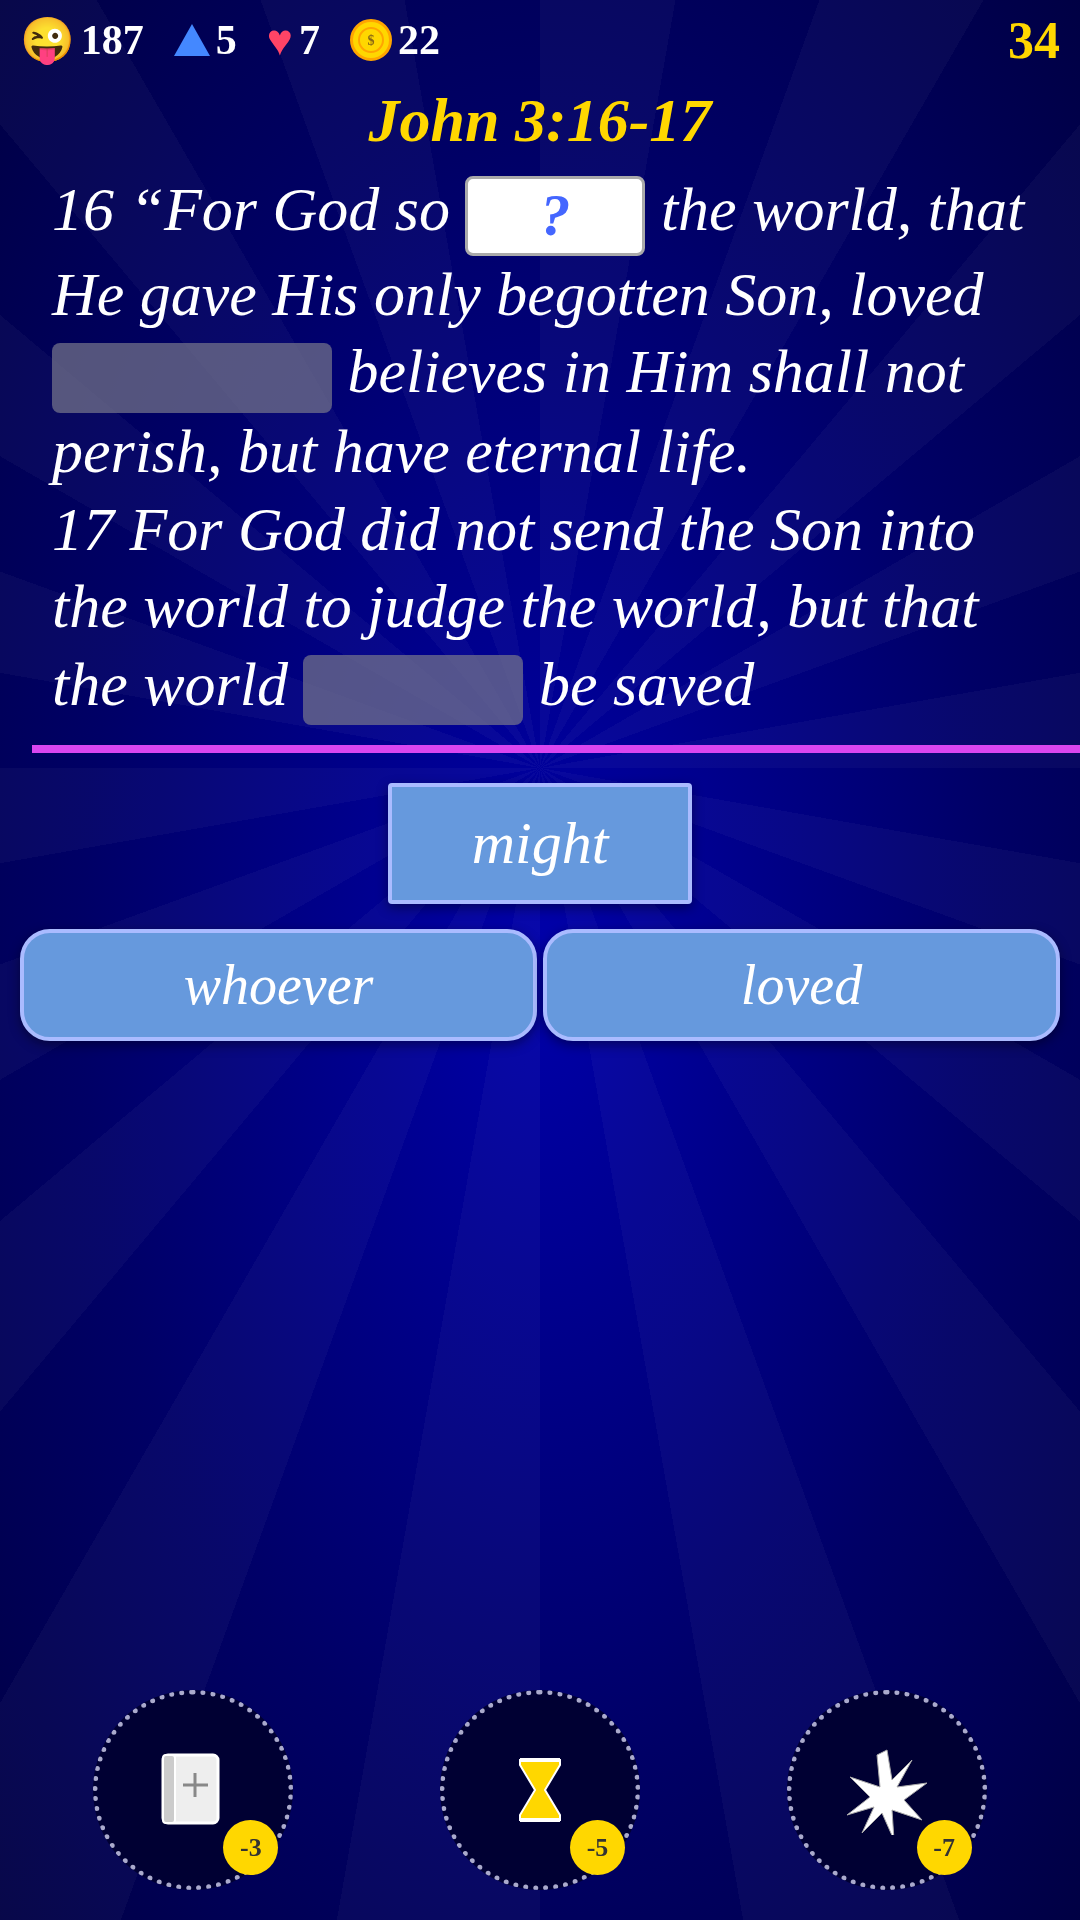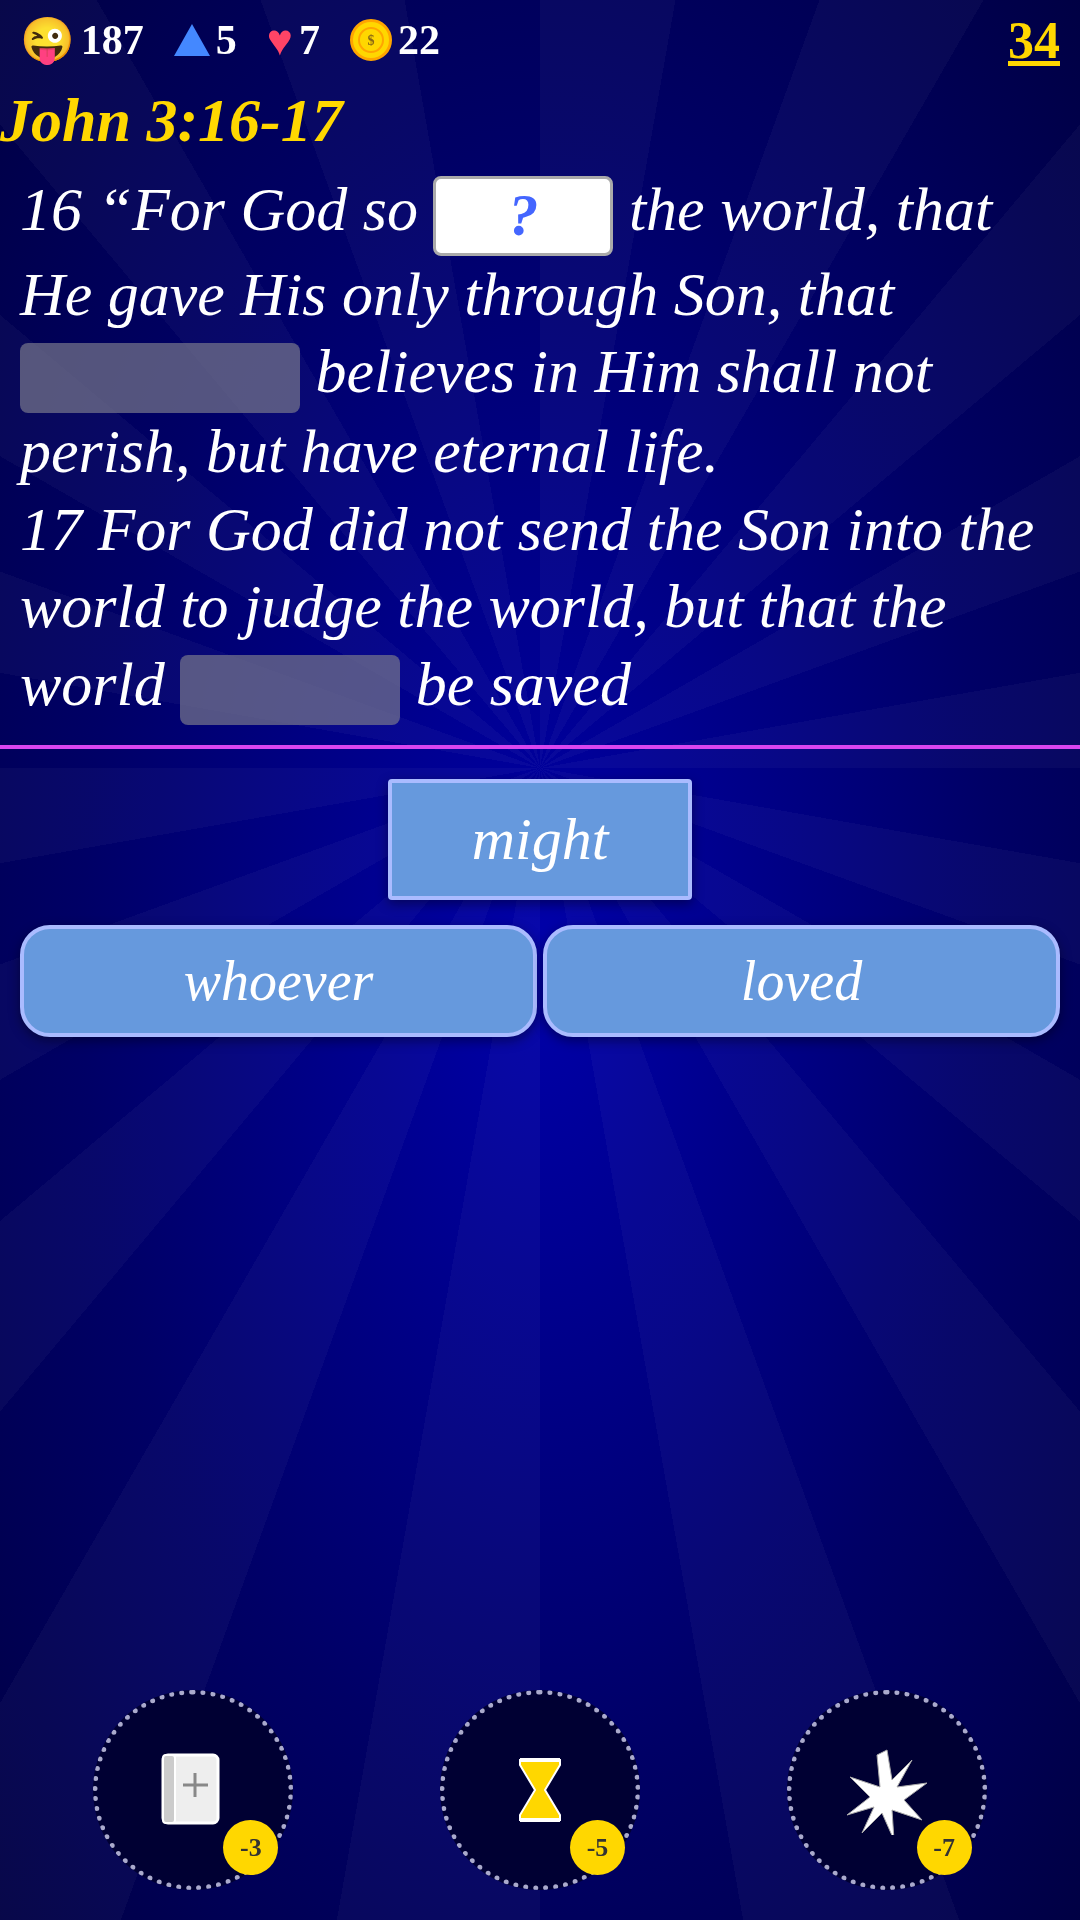--- a/index.html
+++ b/index.html
@@ -78,25 +78,25 @@
       display: inline-flex;
       align-items: center;
       justify-content: center;
       border: 3px solid #FFA500;
     }
 
     .status-right {
       color: #FFD700;
       font-size: 52px;
       font-weight: bold;
-      text-decoration: underline;
     }
 
     
     .verse-title {
+      text-align: center;
       color: #FFD700;
       font-size: 62px;
       font-style: italic;
       font-weight: bold;
       padding: 5px 0;
       position: relative;
       z-index: 10;
     }
 
     
@@ -140,23 +140,24 @@
       height: 70px;
     }
 
     .blank-box.fill2 {
       width: 220px;
       height: 70px;
     }
 
     
     .verse-container {
-      border-bottom: 4px solid #d946ef;
-      position: relative;
-      z-index: 10;
+      border-bottom: 8px solid #d946ef;
+      position: relative;
+      z-index: 10;
+      margin-left: 32px;
     }
 
     
     .answers-area {
       position: relative;
       z-index: 10;
       padding: 30px 20px 20px 20px;
     }
 
     .answer-row-top {
@@ -298,21 +299,21 @@
 <div class="verse-title">John 3:16-17</div>
 
 <div class="verse-container">
   <div class="verse-area">
     
     <span>16 “For God so</span>
     <span class="blank-box question">
       <span class="q-mark">?</span>
     </span>
     
-    <span> the world, that He gave His only through Son, that </span>
+    <span> the world, that He gave His only begotten Son, loved </span>
     
     <span class="blank-box fill">&nbsp;</span>
     
     <span> believes in Him shall not perish, but have eternal life.</span>
     <br>
     
     <span> 17 For God did not send the Son into the world to judge the world, but that the world </span>
     
     <span class="blank-box fill2">&nbsp;</span>
     <span>be saved</span>

